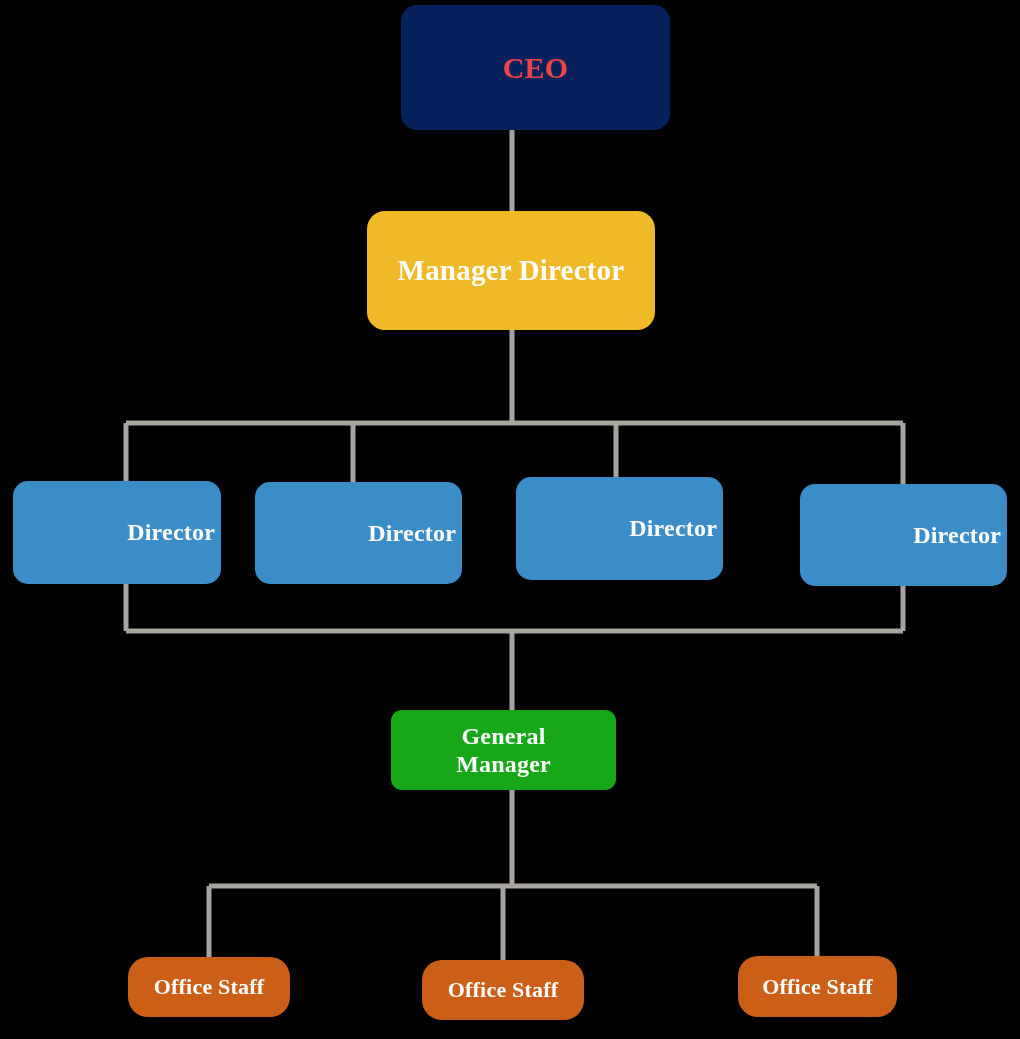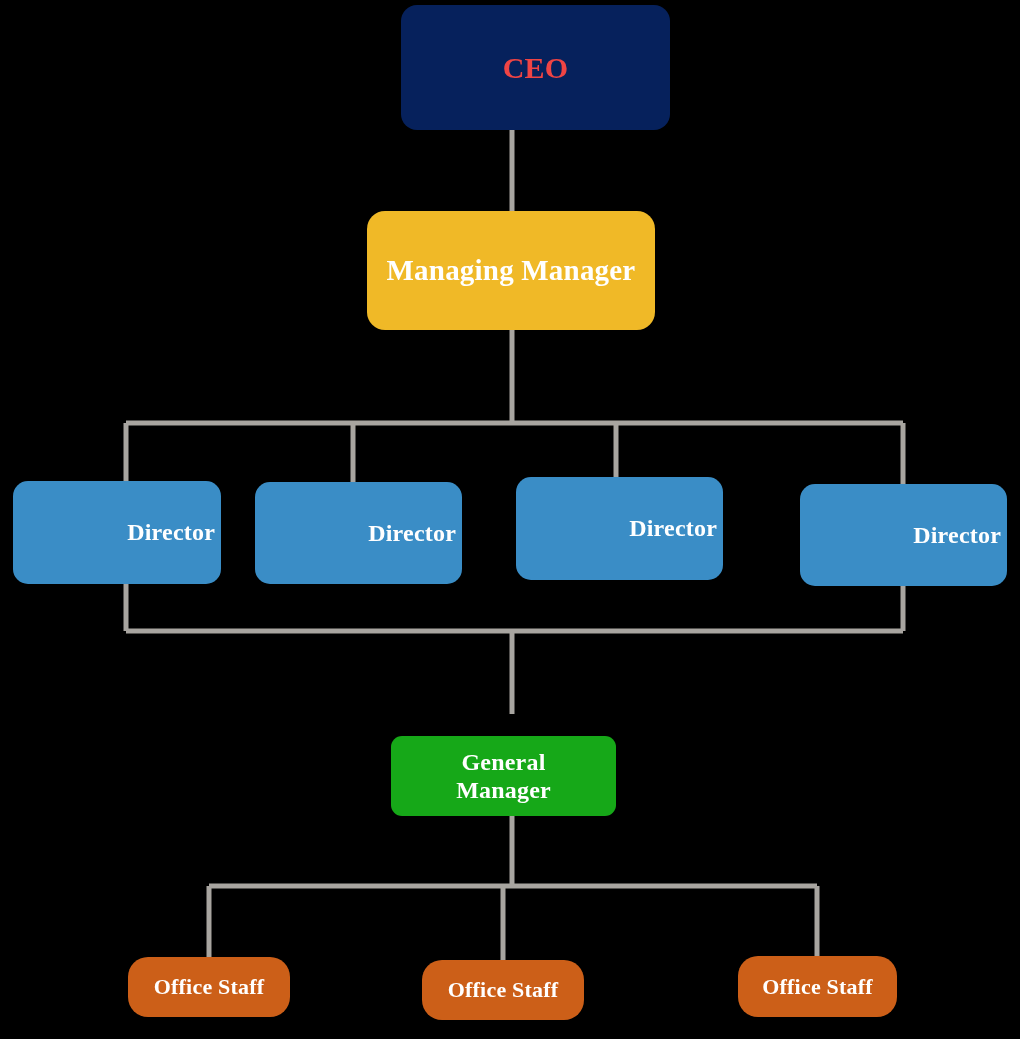--- a/index.html
+++ b/index.html
@@ -74,35 +74,35 @@
       <path d="M 209 886 L 209 962" stroke="#a8a5a0" stroke-width="5" fill="none" stroke-linecap="butt"></path>
       <path d="M 503 886 L 503 965" stroke="#a8a5a0" stroke-width="5" fill="none" stroke-linecap="butt"></path>
       <path d="M 817 886 L 817 961" stroke="#a8a5a0" stroke-width="5" fill="none" stroke-linecap="butt"></path>
     </svg>
 
   <div id="node-layer">
       <div class="node lvl-ceo" style="left: 377px; top: 5px; width: 269px; height: 125px; background: rgb(6, 33, 92); color: #ef4444; margin-left: 24px;">
         <span class="node-label">CEO</span>
       </div>
       <div class="node lvl-md" style="left: 367px; top: 211px; width: 288px; height: 119px; background: rgb(240, 185, 39); color: rgb(255, 255, 255);">
-        <span class="node-label">Managing Manager</span>
+        <span class="node-label">Manager Director</span>
       </div>
       <div class="node lvl-director" style="left: 13px; top: 481px; width: 208px; height: 103px; background: rgb(58, 141, 198); color: rgb(255, 255, 255);">
         <span class="node-label">Director</span>
       </div>
       <div class="node lvl-director" style="left: 255px; top: 482px; width: 207px; height: 102px; background: rgb(58, 141, 198); color: rgb(255, 255, 255);">
         <span class="node-label">Director</span>
       </div>
       <div class="node lvl-director" style="left: 516px; top: 477px; width: 207px; height: 103px; background: rgb(58, 141, 198); color: rgb(255, 255, 255);">
         <span class="node-label">Director</span>
       </div>
       <div class="node lvl-director" style="left: 800px; top: 484px; width: 207px; height: 102px; background: rgb(58, 141, 198); color: rgb(255, 255, 255);">
         <span class="node-label">Director</span>
       </div>
-      <div class="node lvl-gm" style="left: 391px; top: 736px; width: 225px; height: 80px; background: rgb(22, 168, 24); color: rgb(255, 255, 255);">
+      <div class="node lvl-gm" style="left: 391px; top: 710px; width: 225px; height: 80px; background: rgb(22, 168, 24); color: rgb(255, 255, 255);">
         <span class="node-label">General
 Manager</span>
       </div>
       <div class="node lvl-staff" style="left: 128px; top: 957px; width: 162px; height: 60px; background: rgb(204, 95, 24); color: rgb(255, 255, 255);">
         <span class="node-label">Office Staff</span>
       </div>
       <div class="node lvl-staff" style="left: 422px; top: 960px; width: 162px; height: 60px; background: rgb(204, 95, 24); color: rgb(255, 255, 255);">
         <span class="node-label">Office Staff</span>
       </div>
       <div class="node lvl-staff" style="left: 738px; top: 956px; width: 159px; height: 61px; background: rgb(204, 95, 24); color: rgb(255, 255, 255);">

